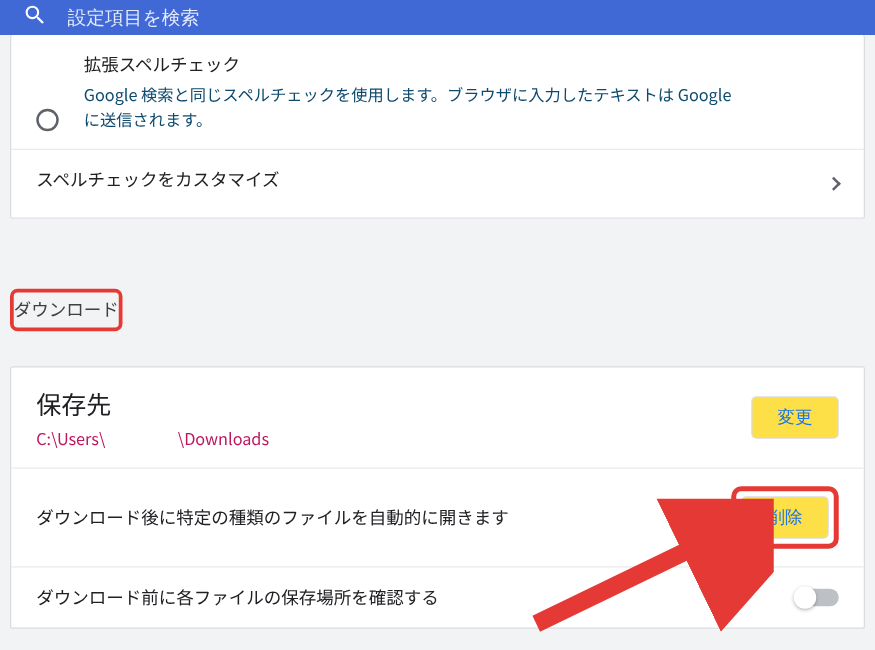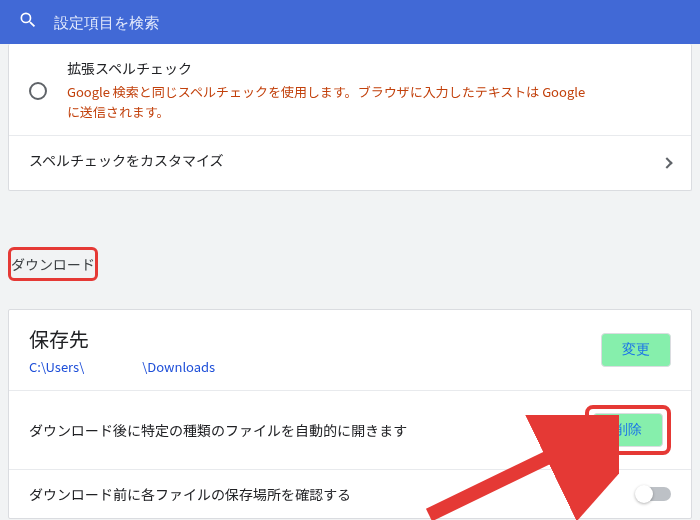--- a/index.html
+++ b/index.html
@@ -1,40 +1,40 @@
 <!DOCTYPE html>
 <html><head>
 <meta charset="utf-8">
 <style>
   * { box-sizing: border-box; margin: 0; padding: 0; }
   html, body { width: 700px; height: 520px; font-family: "Noto Sans JP", "Yu Gothic", Arial, sans-serif; background: #f1f3f4; color: #202124; }
   
-  .searchbar { height: 44px; background: #4169d6; display: flex; align-items: center; padding: 0 18px; }
+  .searchbar { height: 28px; background: #4169d6; display: flex; align-items: center; padding: 0 18px; }
   .searchbar svg { width: 20px; height: 20px; fill: #fff; flex-shrink: 0; }
   .searchbar input { flex: 1; background: transparent; border: none; outline: none; color: #fff; font-size: 15px; margin-left: 16px; }
   .searchbar input::placeholder { color: #e3eafc; }
   
   .card { background: #fff; border: 1px solid #dadce0; border-radius: 2px; margin: 0 8px; }
   .card-noborder-top { border-top: none; }
   .row { padding: 14px 20px; display: flex; align-items: center; justify-content: space-between; }
   .row + .row { border-top: 1px solid #e8eaed; }
-  .row-inner { display: flex; align-items: center; }
+  .row-inner { display: flex; align-items: flex-end; }
   .radio { width: 18px; height: 18px; border: 2px solid #5f6368; border-radius: 50%; margin-right: 20px; margin-top: 2px; flex-shrink: 0; }
   .opt-title { font-size: 14px; color: #202124; margin-bottom: 4px; }
-  .opt-desc { font-size: 13px; color: #c2410c; line-height: 1.5; max-width: 520px; }
+  .opt-desc { font-size: 13px; color: #0c4a6e; line-height: 1.5; max-width: 520px; }
   .chevron { width: 8px; height: 8px; border-top: 2px solid #5f6368; border-right: 2px solid #5f6368; transform: rotate(45deg); }
   
   .section-heading { margin: 28px 8px 14px; font-size: 14px; color: #3c4043; display: inline-block; }
   .hl-red { border: 3px solid #e53935; border-radius: 6px; padding: 4px 0; margin-left: 4px; }
   .hl-red-btn { border: 4px solid #e53935; border-radius: 8px; padding: 4px; display: inline-block; }
   
-  .btn-outline { border: 1px solid #dadce0; background: #86efac; color: #1a73e8; font-size: 14px; padding: 7px 20px; border-radius: 4px; cursor: pointer; }
+  .btn-outline { border: 1px solid #dadce0; background: #fde047; color: #1a73e8; font-size: 14px; padding: 7px 20px; border-radius: 4px; cursor: pointer; }
   
   .loc-label { font-size: 20px; color: #202124; margin-bottom: 4px; }
-  .loc-path { font-size: 13px; color: #1d4ed8; }
+  .loc-path { font-size: 13px; color: #be185d; }
   .loc-path .mask { background: #fff; display: inline-block; width: 58px; height: 12px; vertical-align: middle; }
   
   .toggle { width: 34px; height: 14px; background: #bdc1c6; border-radius: 14px; position: relative; }
   .toggle::after { content: ""; position: absolute; width: 18px; height: 18px; background: #fff; border-radius: 50%; top: -2px; left: -2px; box-shadow: 0 1px 3px rgba(0,0,0,0.3); }
   
   .arrow-wrap { position: absolute; pointer-events: none; }
 </style>
 </head>
 <body>
 

